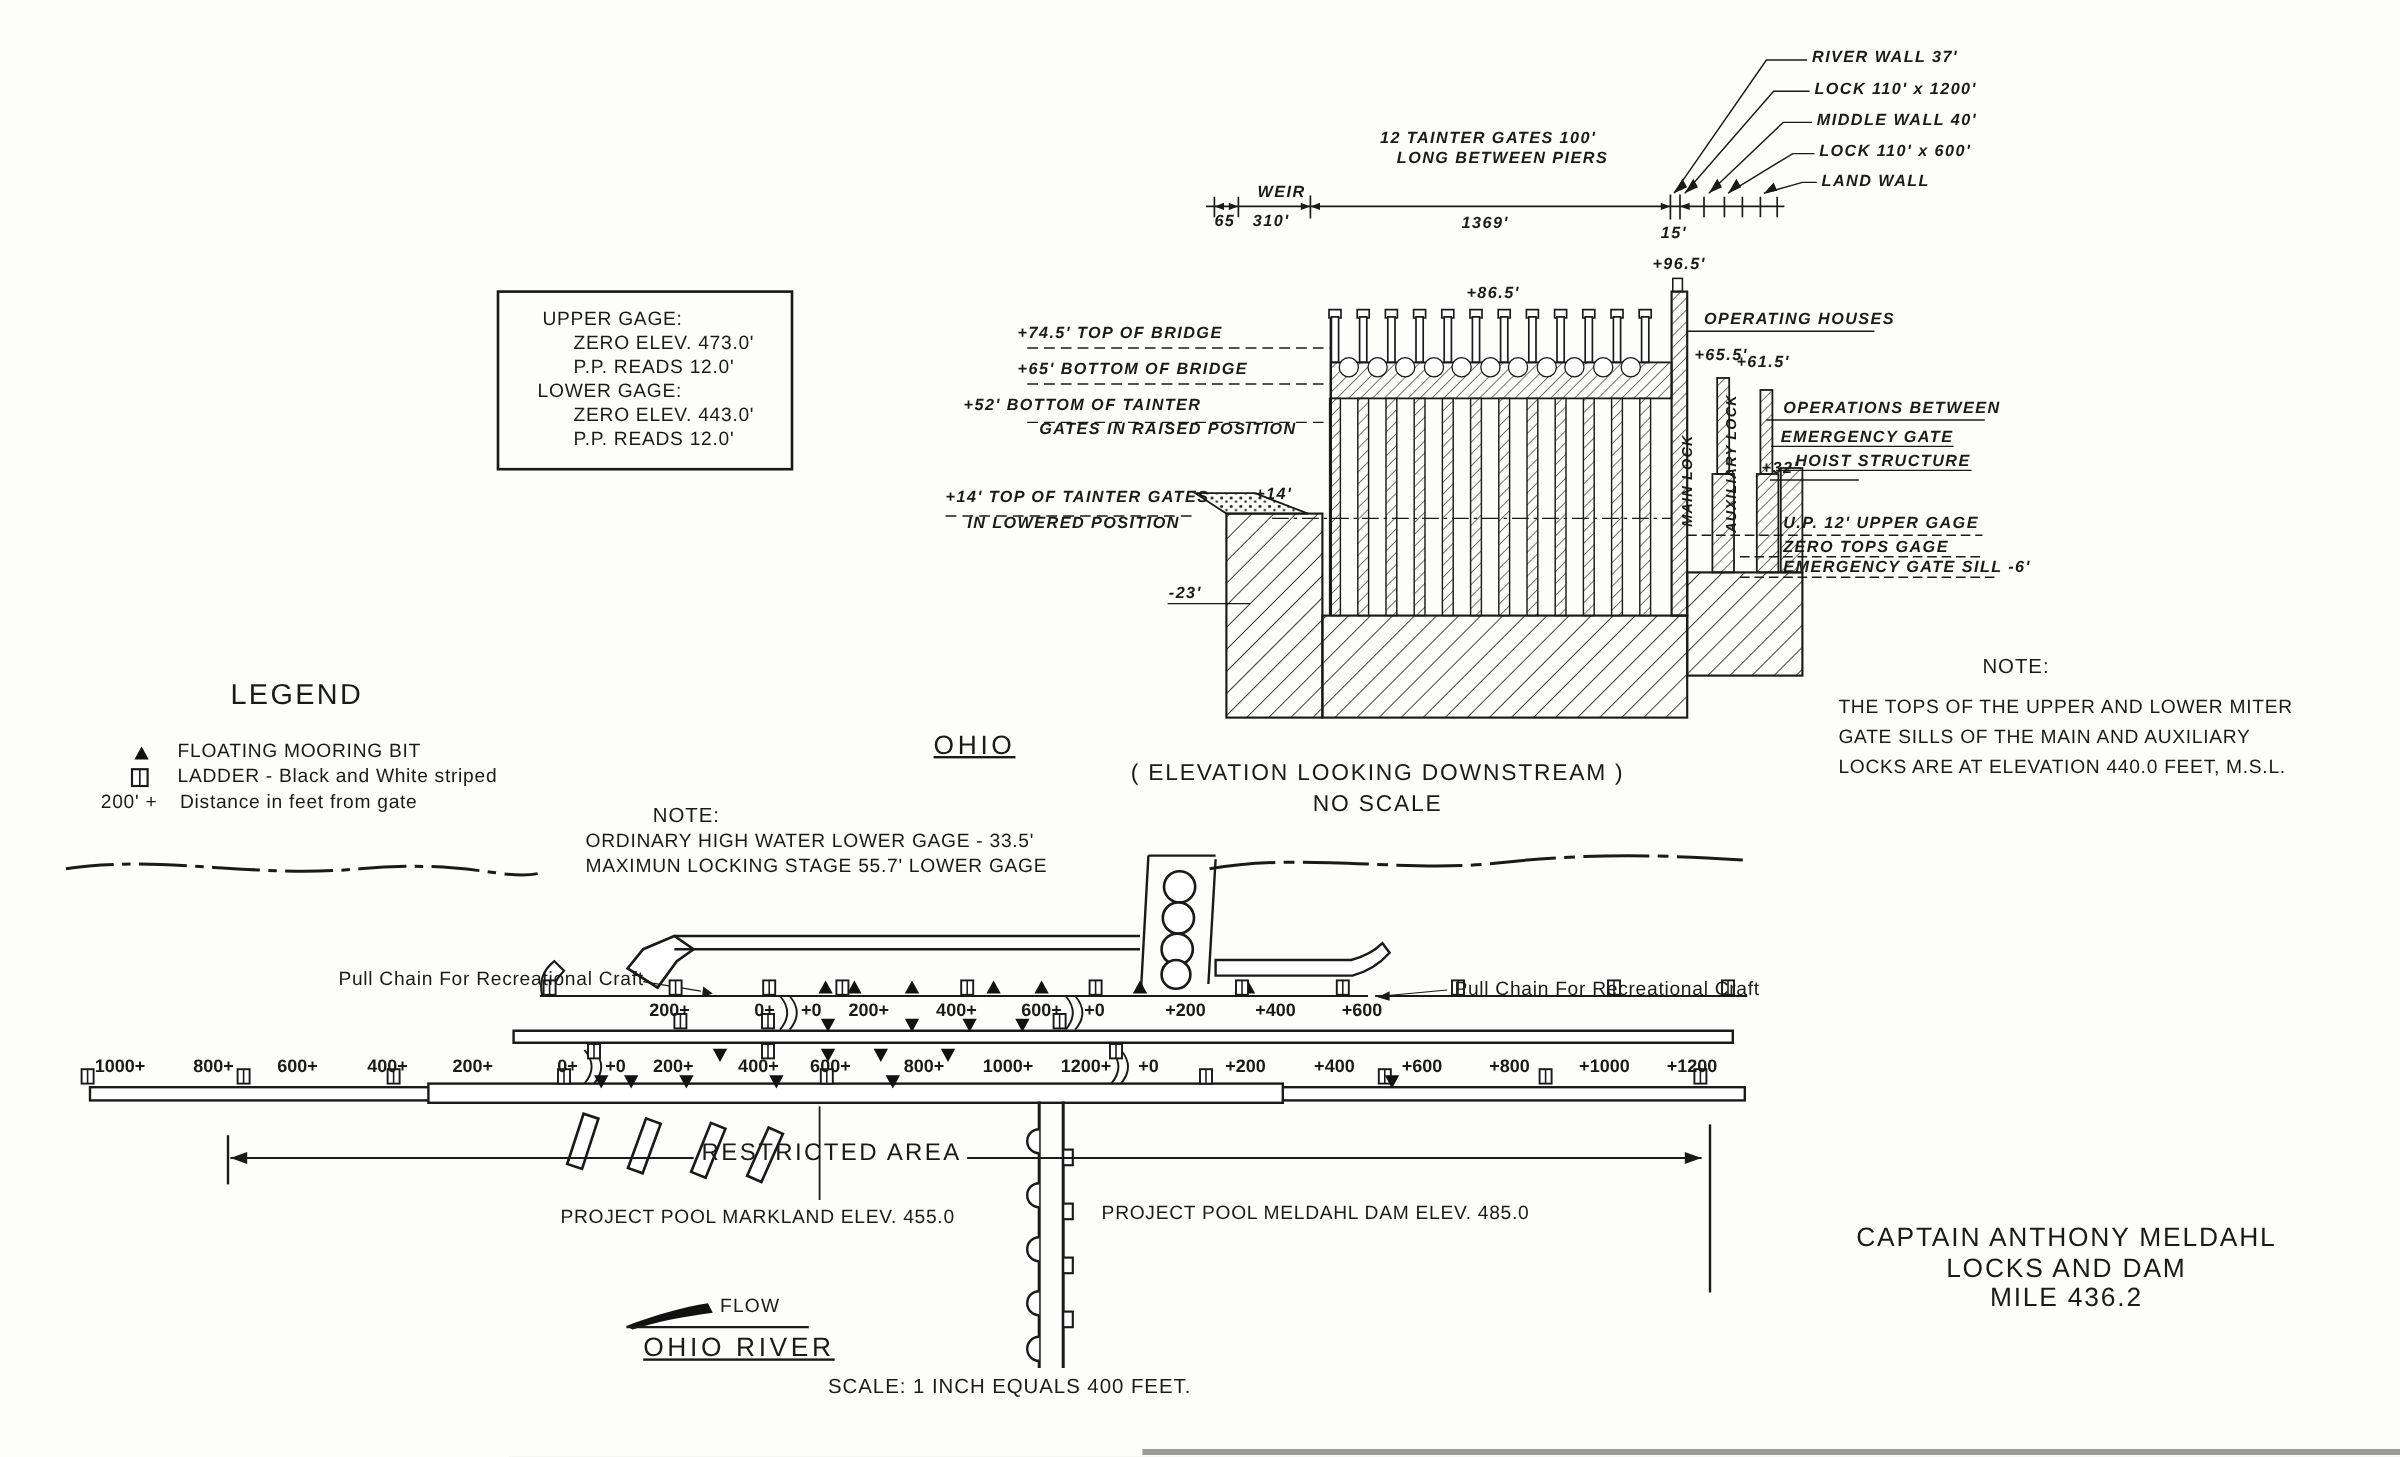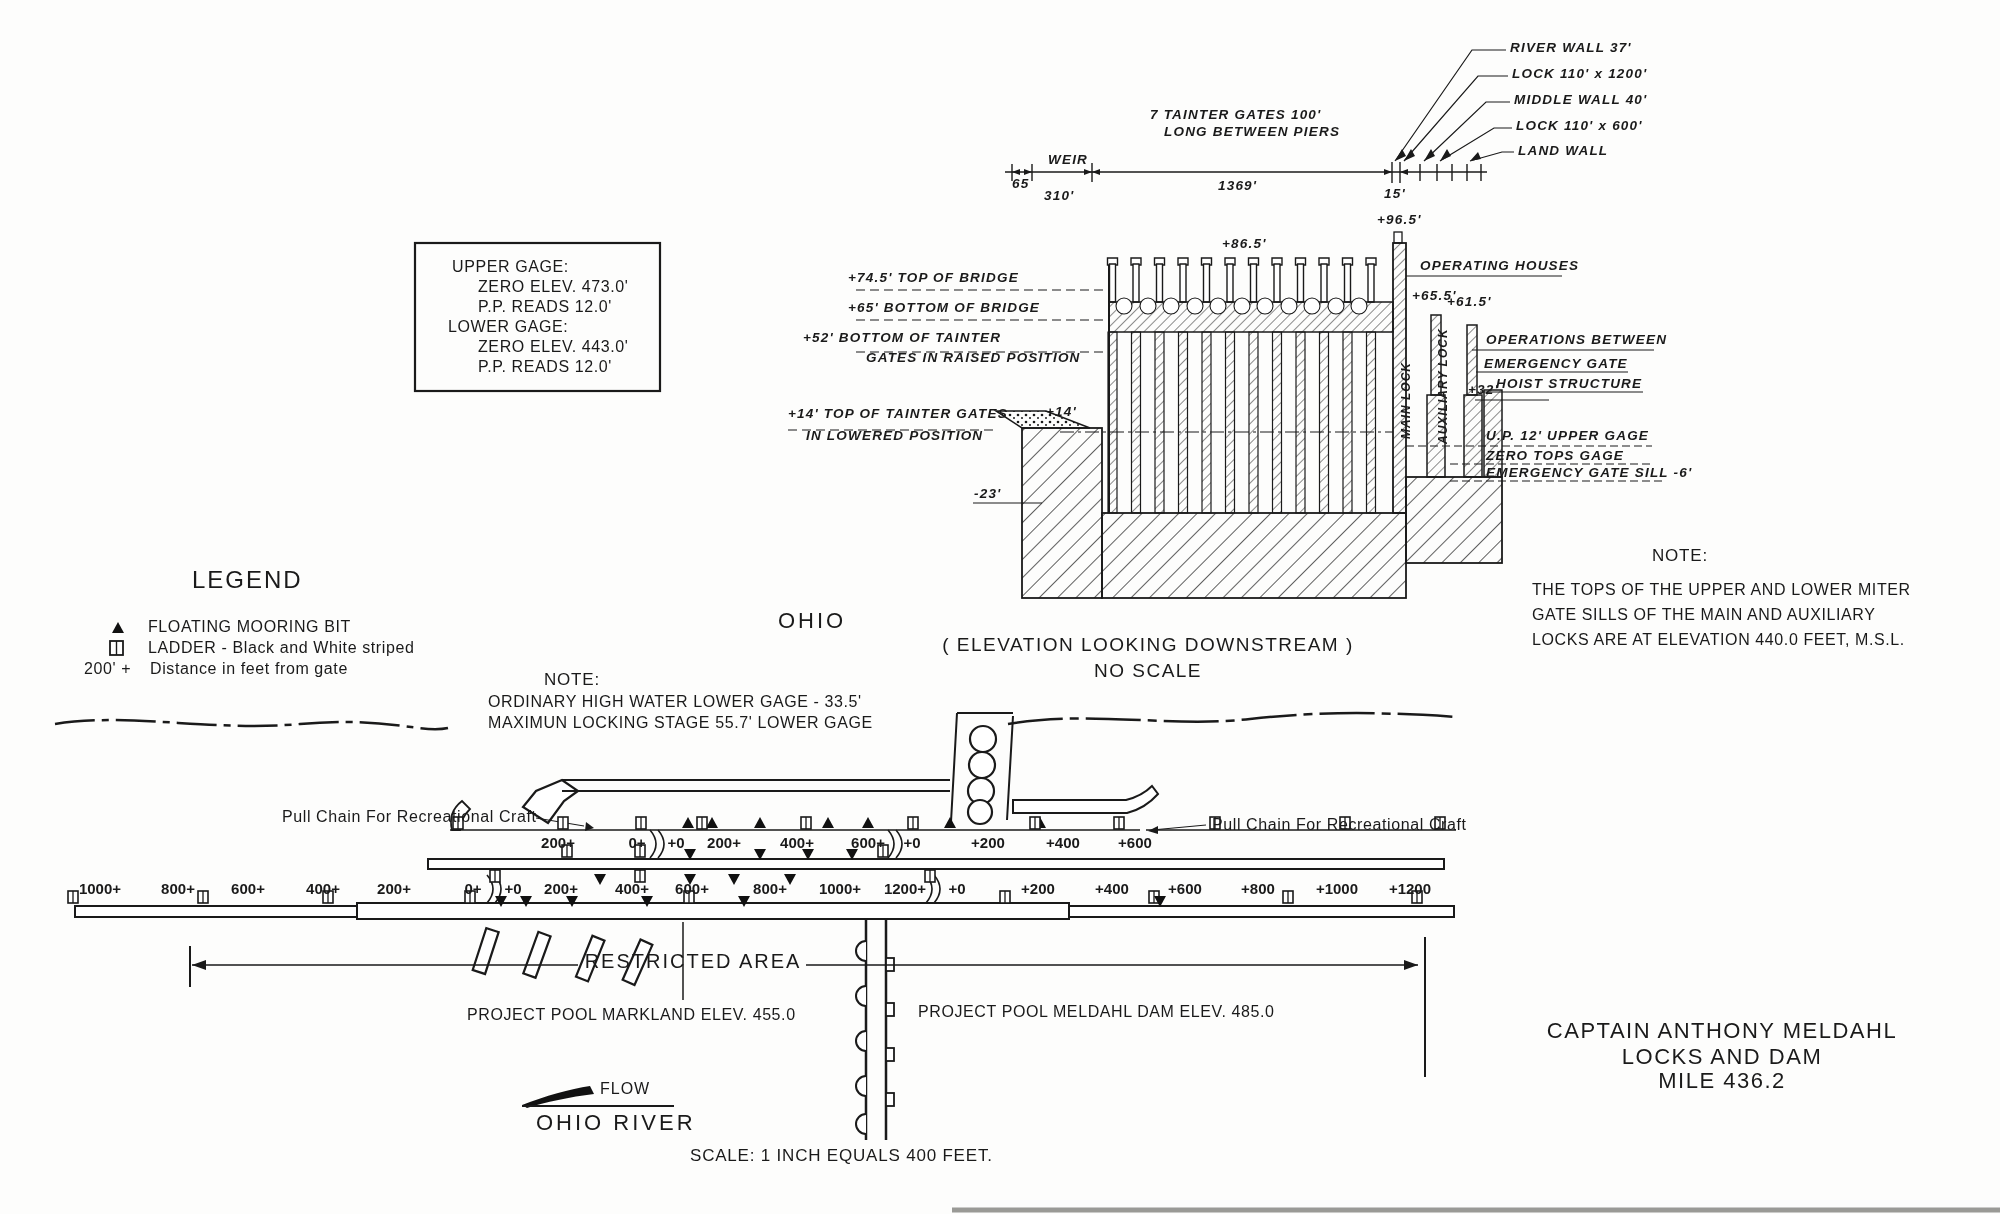--- a/index.html
+++ b/index.html
@@ -4,21 +4,21 @@
 <style>
   html,body{margin:0;padding:0;background:#e8e8e8;}
   .sheet{position:relative;width:2000px;height:1214px;background:#fdfdfc;overflow:hidden;
          font-family:"Liberation Sans",sans-serif;color:#1a1a1a;}
   svg.lines{position:absolute;left:0;top:0;}
   .lbl{position:absolute;white-space:nowrap;color:#1a1a1a;line-height:1.1;}
   .di{font:italic 700 13.5px "Liberation Sans",sans-serif;letter-spacing:1.2px;}
   .gb{font:400 16px "Liberation Sans",sans-serif;letter-spacing:.6px;}
   .tx{font:400 16px "Liberation Sans",sans-serif;letter-spacing:.6px;}
   .tx17{font:400 17px "Liberation Sans",sans-serif;letter-spacing:.8px;}
-  .big{font:400 22px "Liberation Sans",sans-serif;letter-spacing:3px;}
+  .big{font:400 22px "Liberation Sans",sans-serif;letter-spacing:3px;text-decoration:underline;}
   .cap{font:400 19px "Liberation Sans",sans-serif;letter-spacing:1.5px;}
   .num{font:700 15px "Liberation Sans",sans-serif;letter-spacing:0;}
   .ctr{transform:translateX(-50%);text-align:right;}
   .vlbl{position:absolute;font:italic 700 12px "Liberation Sans",sans-serif;letter-spacing:1px;
         transform:rotate(-90deg);transform-origin:left bottom;white-space:nowrap;}
   .ttl{font:400 22px "Liberation Sans",sans-serif;letter-spacing:1.5px;}
 </style>
 </head>
 <body>
 
@@ -250,22 +250,22 @@
           <use href="#bitD" x="744" y="897"></use>
           <use href="#bitD" x="1160" y="897"></use>
     </g>
   </g>
 
   <path d="M952,1210 H2000" stroke="#9a9a96" stroke-width="5"></path>
 </svg>
 
 <div class="lbl di" style="left:1048px;top:152px">WEIR</div>
 <div class="lbl di" style="left:1012px;top:176px">65</div>
-<div class="lbl di" style="left:1044px;top:188px">310'</div>
-<div class="lbl di" style="left:1150px;top:107px">7 TAINTER GATES 100'</div>
+<div class="lbl di" style="left:1044px;top:176px">310'</div>
+<div class="lbl di" style="left:1150px;top:107px">12 TAINTER GATES 100'</div>
 <div class="lbl di" style="left:1164px;top:124px">LONG BETWEEN PIERS</div>
 <div class="lbl di" style="left:1218px;top:178px">1369'</div>
 <div class="lbl di" style="left:1384px;top:186px">15'</div>
 <div class="lbl di" style="left:1510px;top:40px">RIVER WALL 37'</div>
 <div class="lbl di" style="left:1512px;top:66px">LOCK 110' x 1200'</div>
 <div class="lbl di" style="left:1514px;top:92px">MIDDLE WALL 40'</div>
 <div class="lbl di" style="left:1516px;top:118px">LOCK 110' x 600'</div>
 <div class="lbl di" style="left:1518px;top:143px">LAND WALL</div>
 
 <div class="lbl di" style="left:1222px;top:236px">+86.5'</div>

